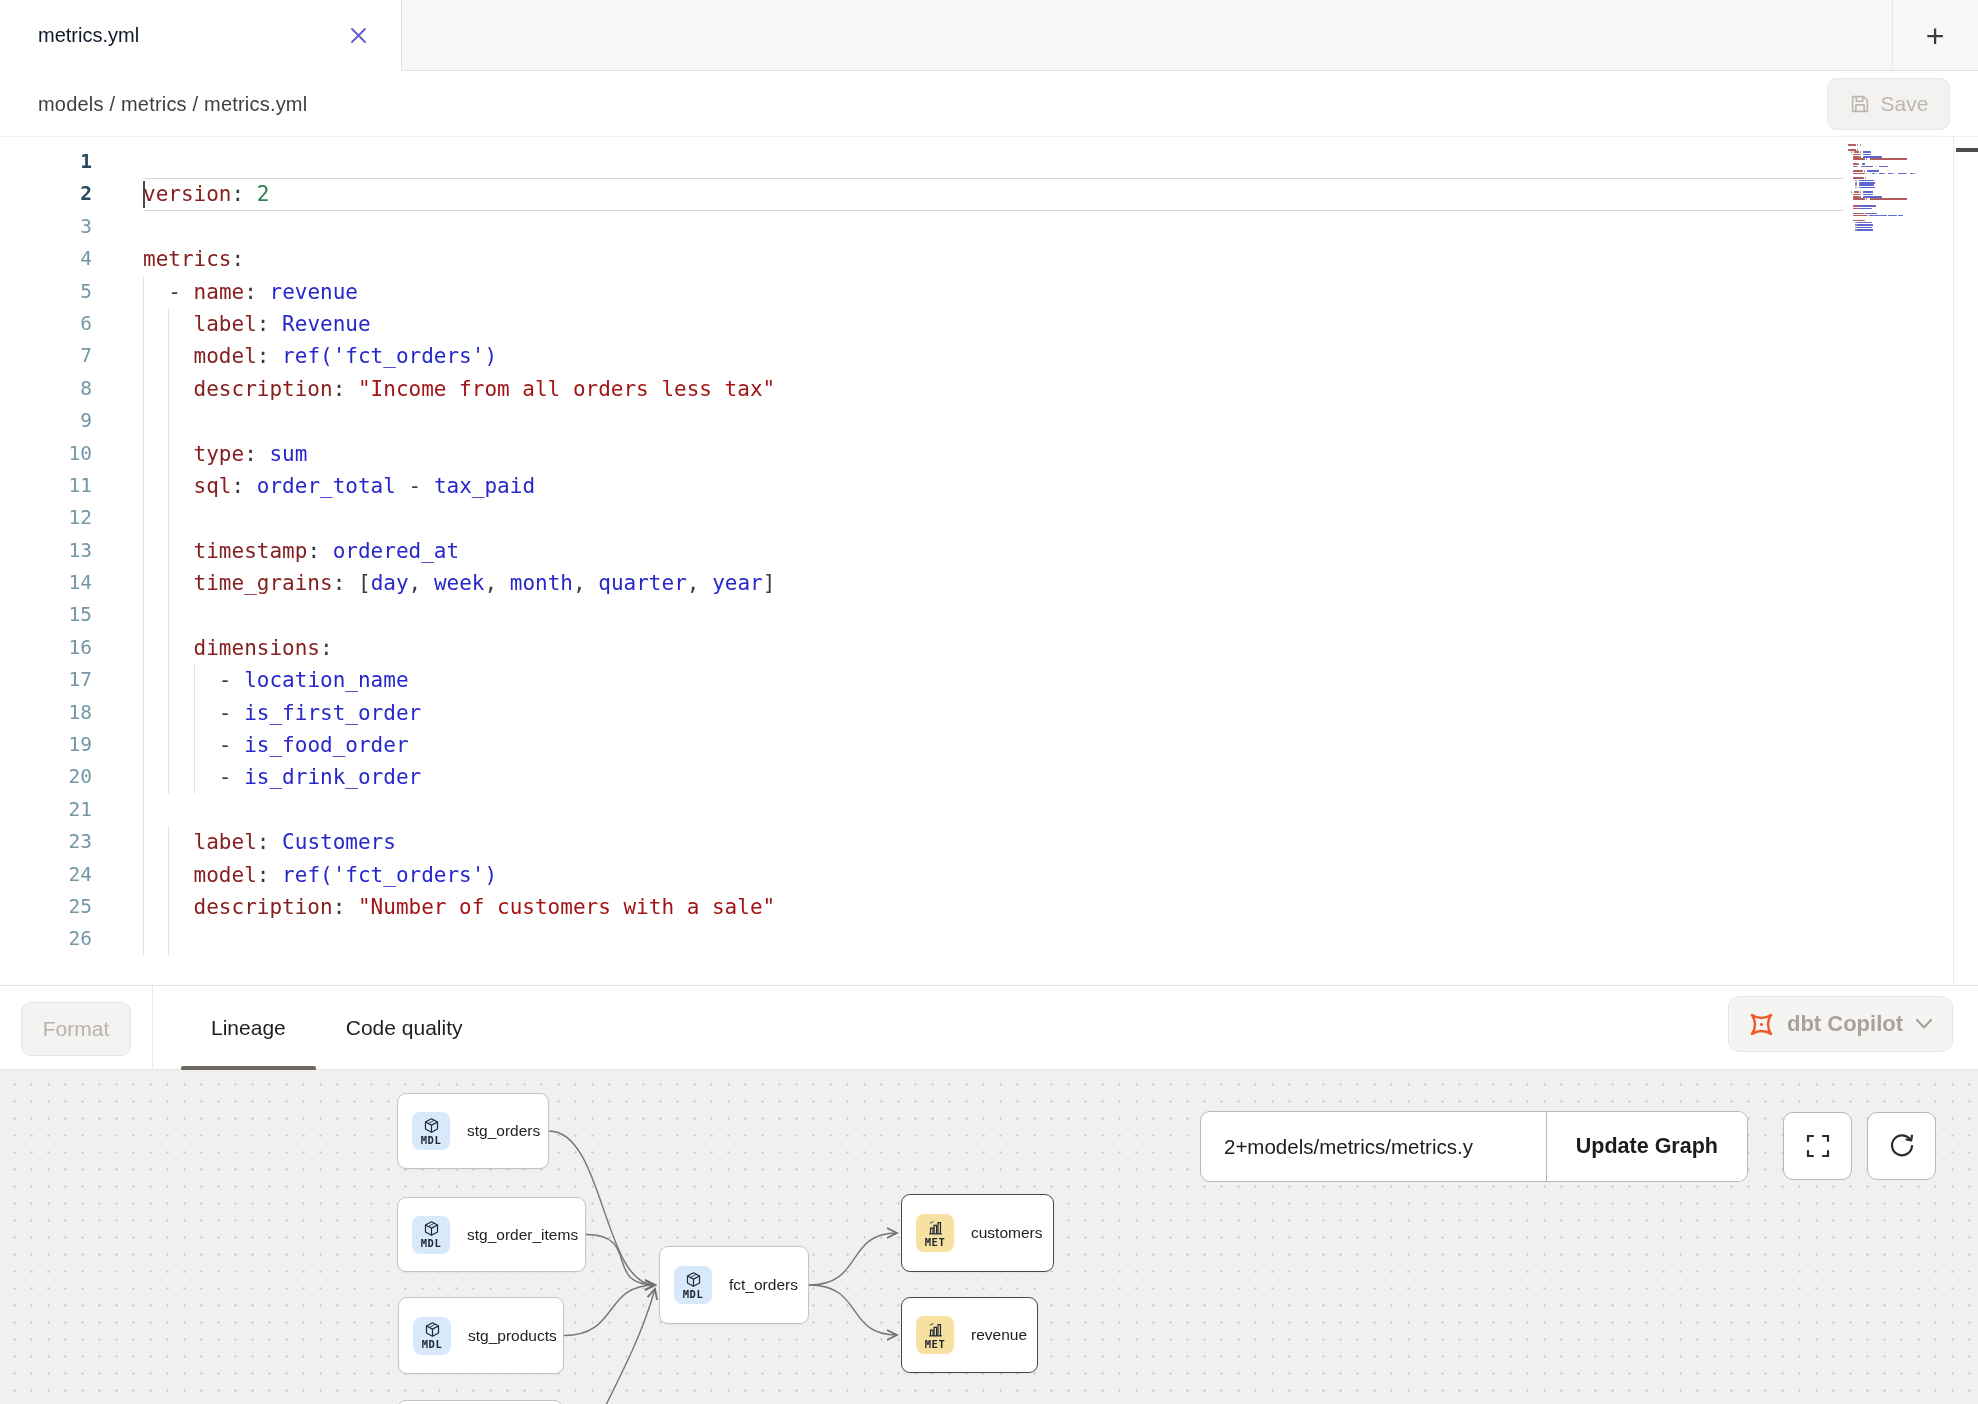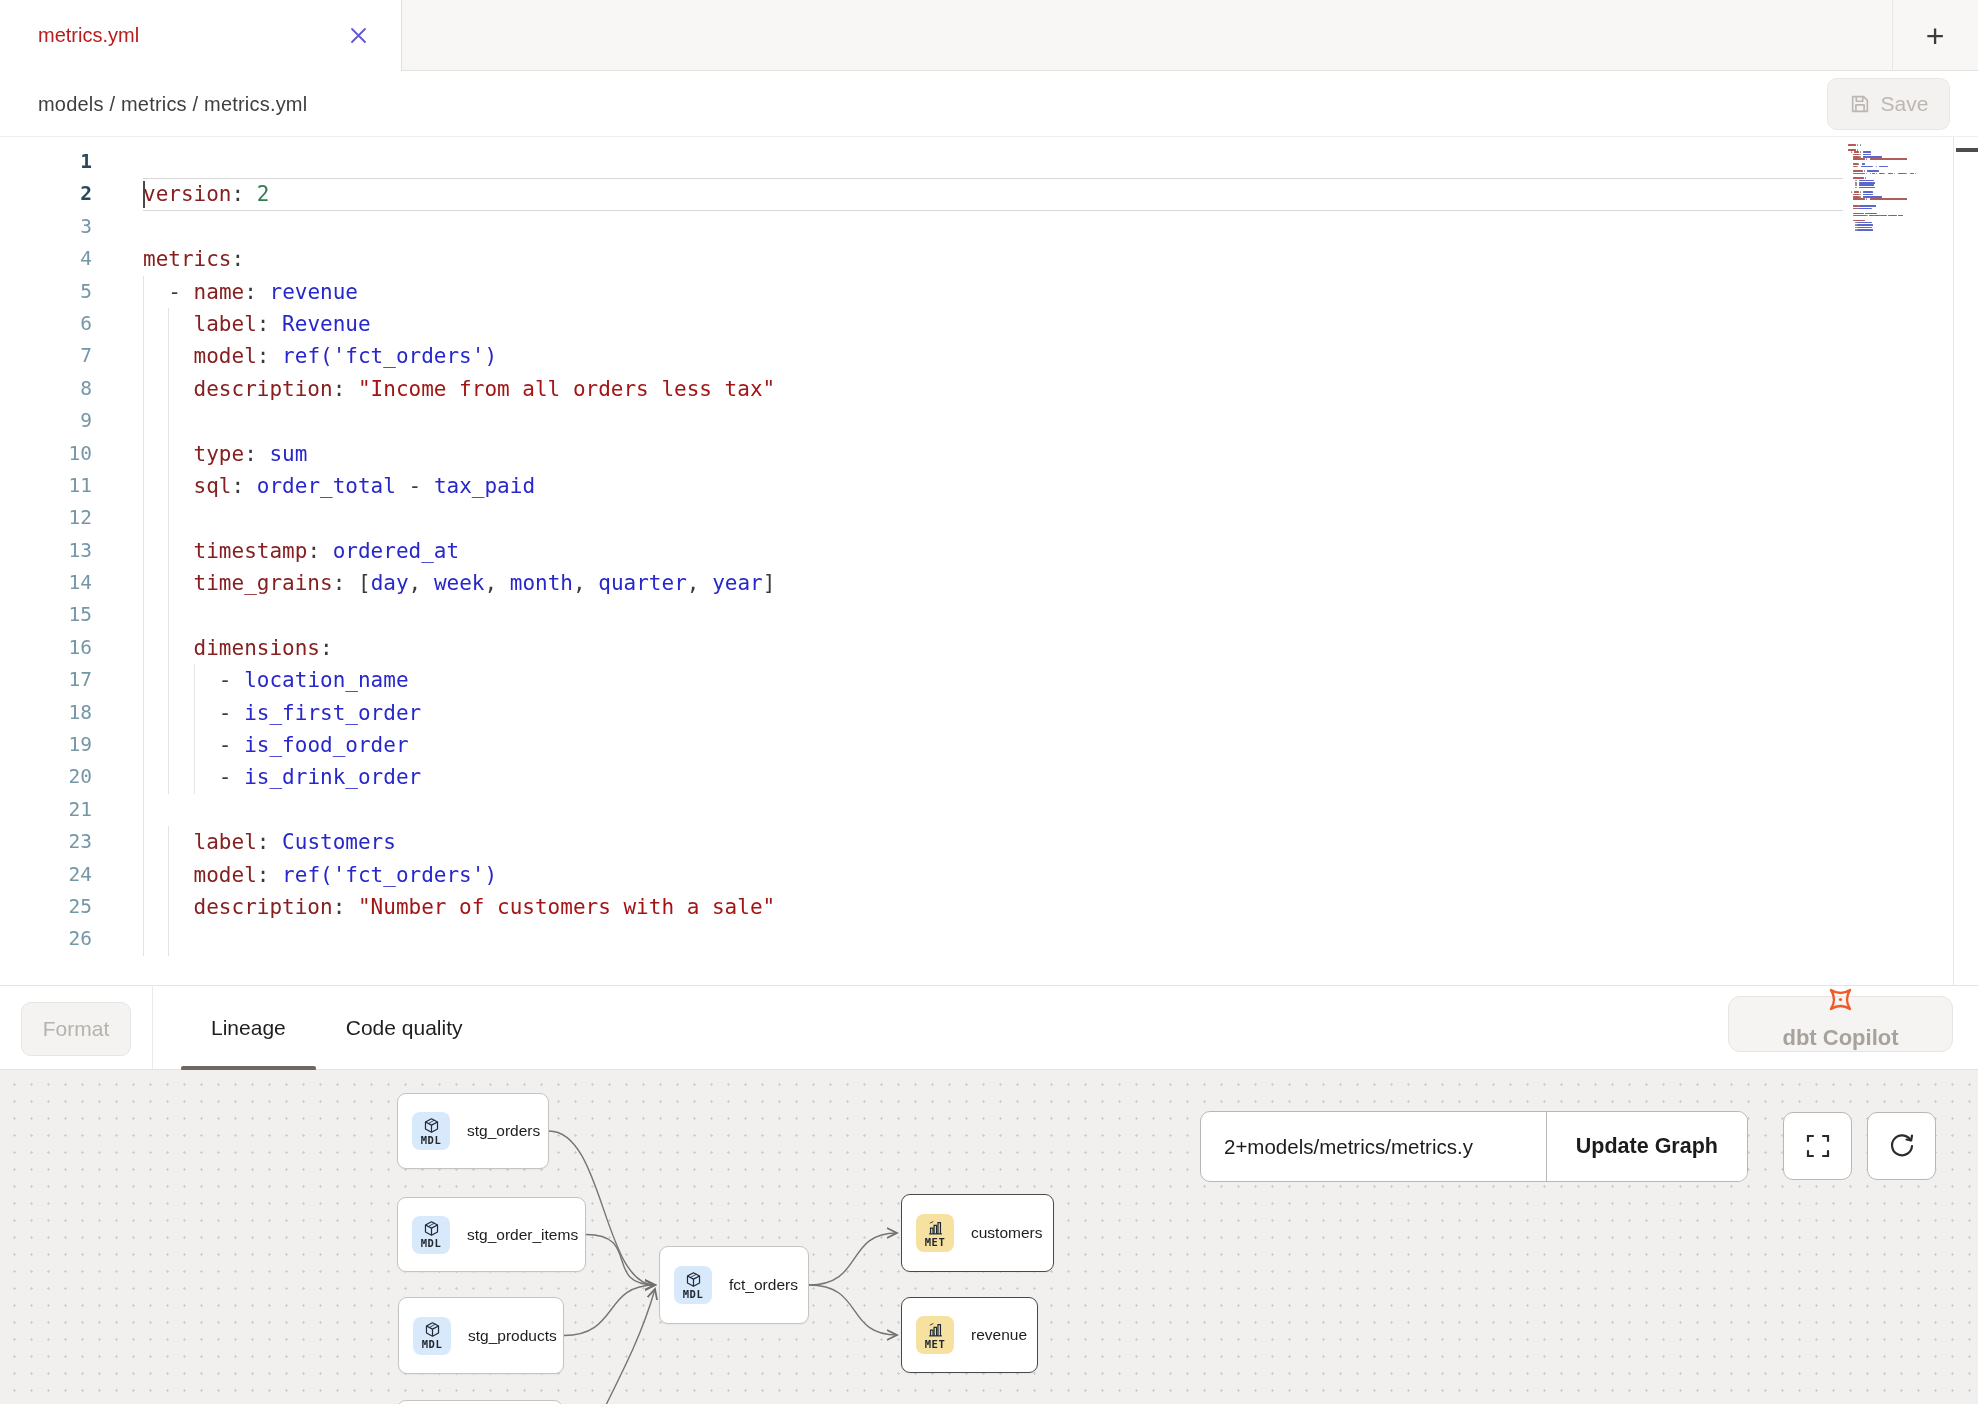--- a/index.html
+++ b/index.html
@@ -5,21 +5,21 @@
   * { margin:0; padding:0; box-sizing:border-box; }
   html,body { width:1978px; height:1404px; overflow:hidden; background:#fff;
     font-family:"Liberation Sans", sans-serif; }
 
   
   .tabbar { position:relative; width:100%; height:71px; background:#f8f7f6;
     border-bottom:1px solid #e3e1de; }
   .tab-active { position:absolute; left:0; top:0; width:402px; height:71px; background:#fff;
     border-right:1px solid #e3e1de; display:flex; align-items:center; justify-content:space-between;
     padding:0 34px 0 38px; cursor:pointer; }
-  .tab-label { color:#b91c1c; font-size:20px; font-weight:500; }
+  .tab-label { color:#0f172a; font-size:20px; font-weight:500; }
   .tab-close { width:18px; height:18px; display:flex; align-items:center; justify-content:center; }
   .tabbar-divider { position:absolute; left:1892px; top:0; width:1px; height:71px; background:#e9e7e4; }
   .new-tab { position:absolute; left:1916px; top:21px; width:38px; height:30px; background:none; border:none;
     font-size:32px; font-weight:300; color:#3c3c3c; line-height:26px; text-align:center; cursor:pointer;
     font-family:"Liberation Sans", sans-serif; }
 
   
   .crumbrow { position:relative; width:100%; height:66px; background:#fff; border-bottom:1px solid #f0efed; }
   .crumb { position:absolute; left:38px; top:22px; font-size:20px; color:#3f3f3f; letter-spacing:.2px; }
   .save-btn { position:absolute; right:28px; top:7px; width:123px; height:52px; background:#f3f2f0;
@@ -60,21 +60,21 @@
     font-family:"Liberation Sans", sans-serif; }
   .tb-divider { position:absolute; left:152px; top:0; width:1px; height:84px; background:#eceae7; }
   .tb-tabs { position:absolute; left:181px; top:0; height:84px; display:flex; }
   .tb-tab { position:relative; height:84px; padding:0 30px; display:flex; align-items:center;
     font-size:21px; color:#1f1f1f; cursor:pointer; }
   .tb-tab .underline { display:none; }
   .tb-tab.active .underline { display:block; position:absolute; left:0; bottom:-1px; width:100%;
     height:5px; background:#6e6862; border-radius:2px; }
   .copilot-btn { position:absolute; right:25px; top:10px; width:225px; height:56px; background:#f5f4f2;
     border:1px solid #e7e5e2; border-radius:12px; display:flex; align-items:center; justify-content:center;
-    gap:12px; cursor:pointer;flex-direction:column; }
+    gap:12px; cursor:pointer; }
   .copilot-label { color:#a7a29c; font-size:22px; font-weight:600; }
 
   
   .lineage { position:relative; width:100%; height:334px; background:#f1f0ee; overflow:hidden;
     background-image:radial-gradient(#d2cfcb 1.2px, transparent 1.3px); background-size:17px 17px;
     background-position:6px 6px; }
   .edges-svg { position:absolute; left:0; top:0; width:1978px; height:334px; }
   .lnode { position:absolute; background:#fff; border:1px solid #c6c4c1; border-radius:9px;
     display:flex; align-items:center; padding-left:14px; gap:17px; cursor:pointer;
     box-shadow:0 1px 2px rgba(0,0,0,.04); }

